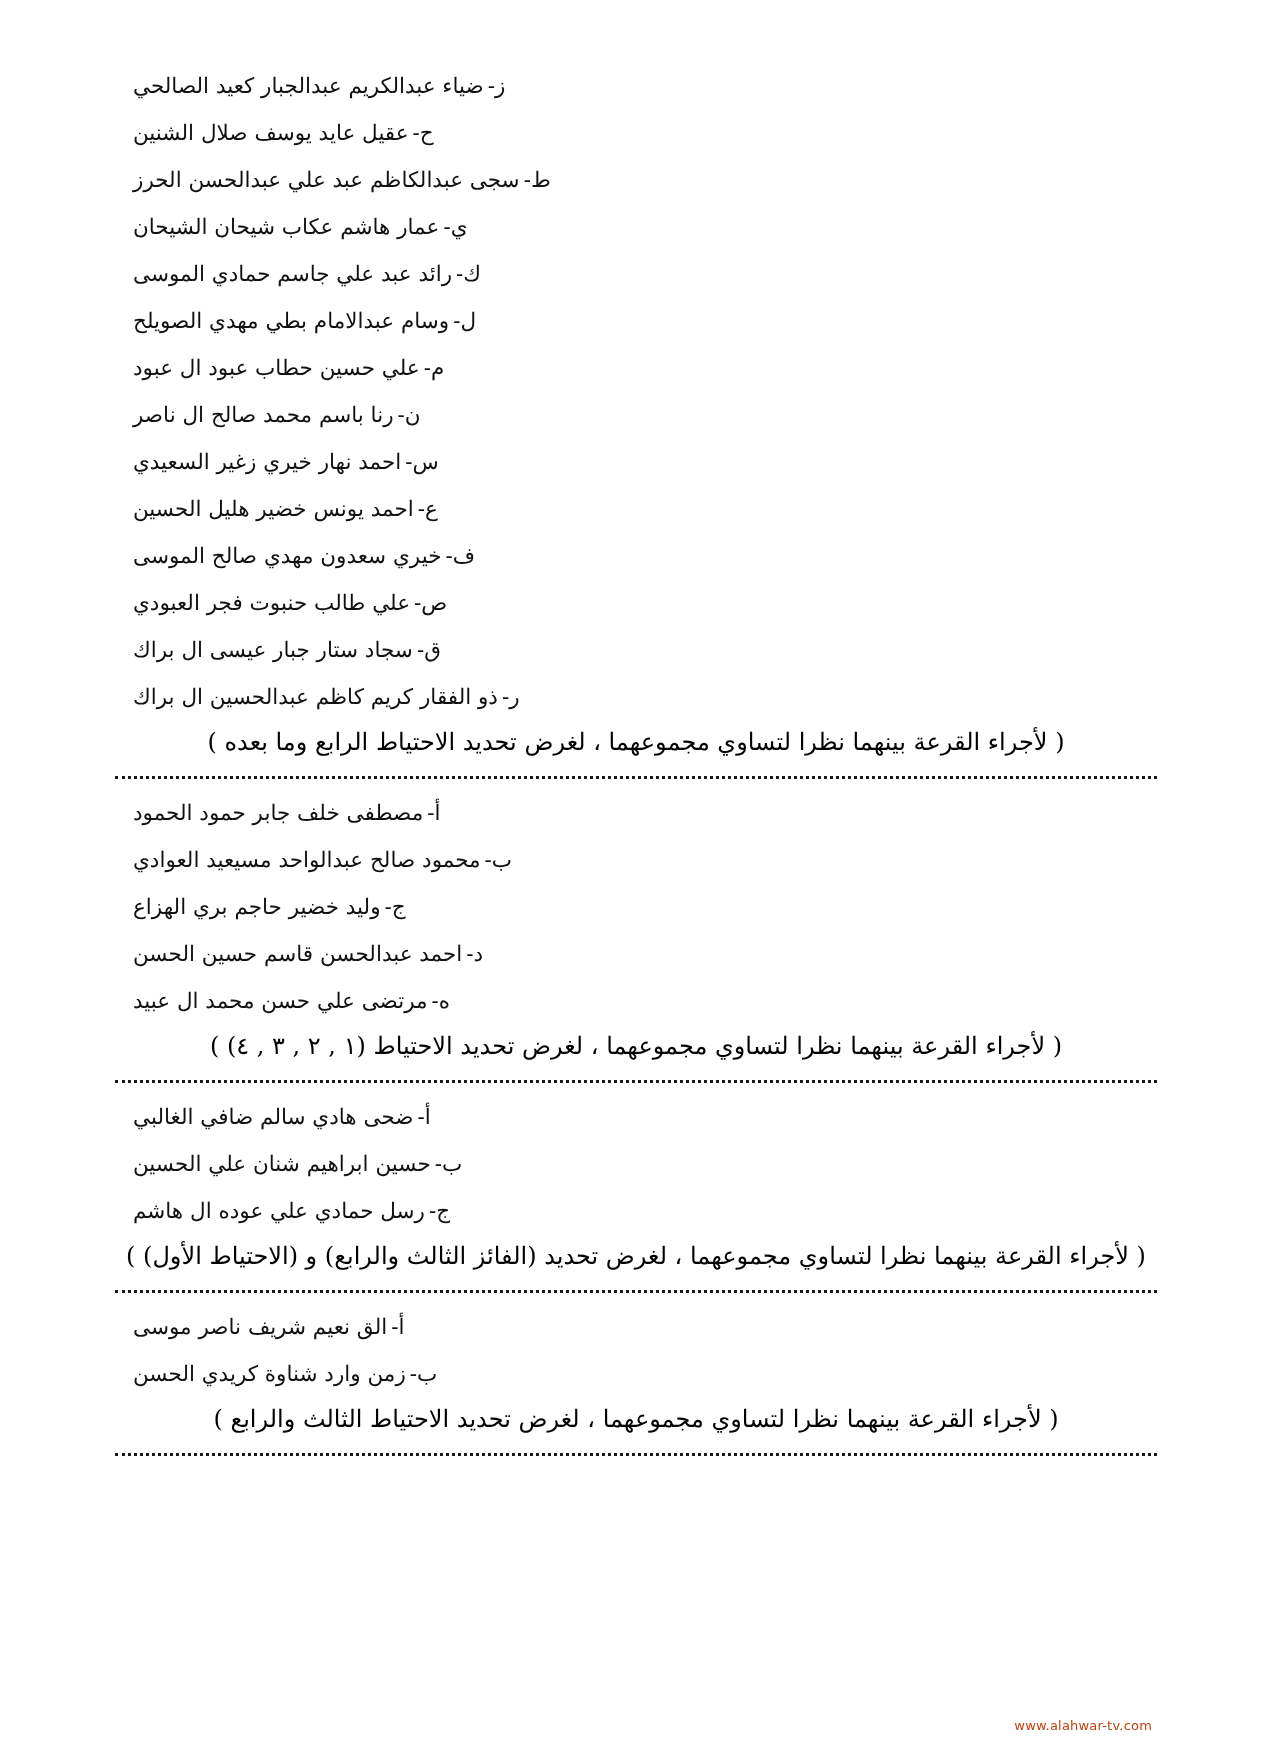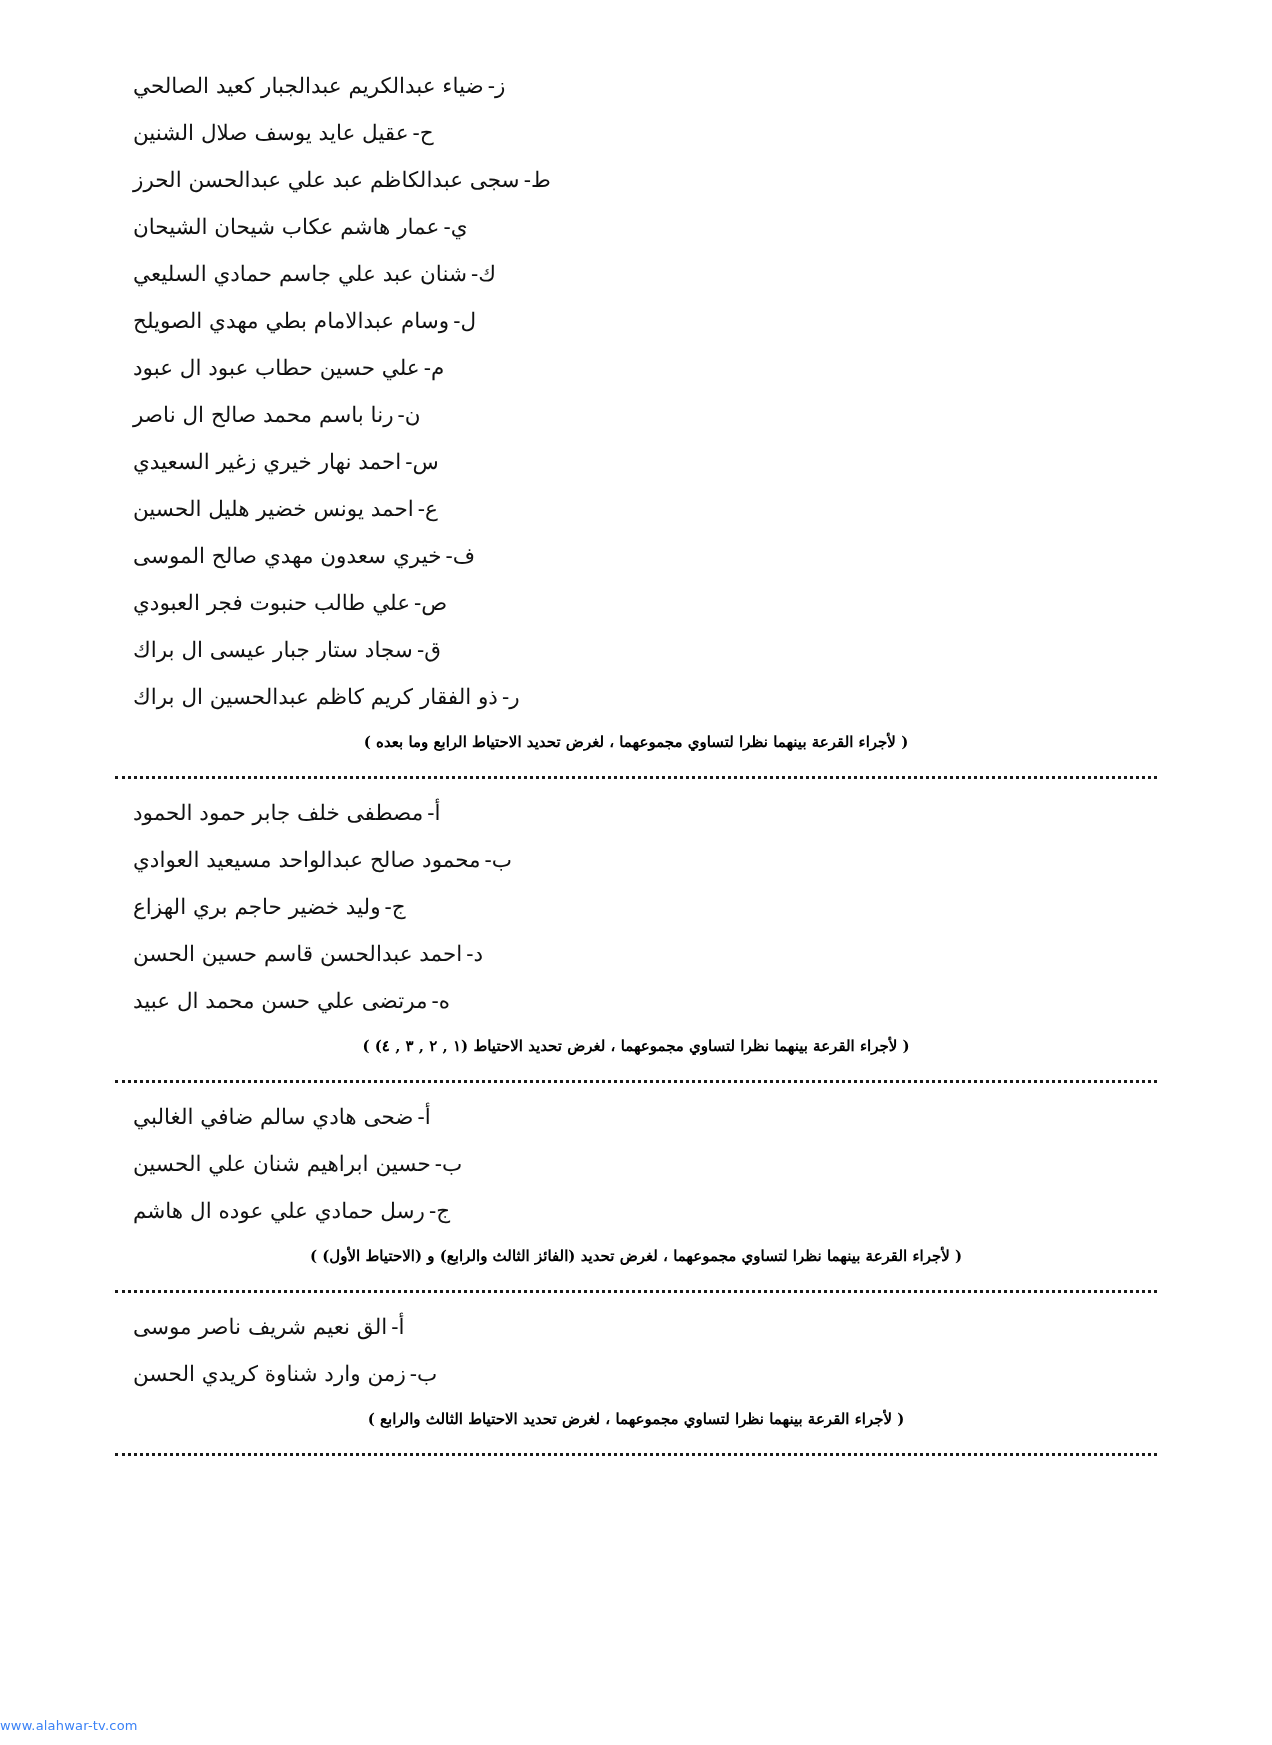--- a/index.html
+++ b/index.html
@@ -49,30 +49,29 @@
     letter-spacing: 0px;
   }
   .name-line .marker {
     display: inline-block;
     padding-left: 4px;
   }
 
   
   .note-line {
     font-family: "DejaVu Serif", "Liberation Serif", serif;
-    font-size: 15px;
+    font-size: 24px;
     line-height: 1.0;
     text-align: right;
     margin: 0;
     height: 44px;
     display: flex;
     align-items: center;
     justify-content: center;
     white-space: nowrap;
-    font-weight: bold;
   }
 
   
   .sep {
     height: 0;
     border-top: 3px dotted #1a1a1a;
     margin: 12px 0 10px 0;
     width: 100%;
   }
 
@@ -103,24 +102,24 @@
     text-underline-offset: 5px;
     text-decoration-thickness: 2px;
   }
 
   
   .footer-watermark {
     position: absolute;
     bottom: 12px;
     left: 0;
     width: 100%;
-    text-align: left;
+    text-align: right;
     font-family: "DejaVu Sans", "Liberation Sans", sans-serif;
     font-size: 13px;
-    color: #3b82f6;
+    color: #c2410c;
     direction: ltr;
     letter-spacing: 0.2px;
   }
   .footer-watermark .wm-inner {
     display: inline-block;
     padding-right: 120px;
   }
 </style>
 </head>
 <body>
@@ -139,21 +138,21 @@
         <div class="name-line">
           <span class="marker">ط-</span>
           <span class="nm">سجى عبدالكاظم عبد علي عبدالحسن الحرز</span>
         </div>
         <div class="name-line">
           <span class="marker">ي-</span>
           <span class="nm">عمار هاشم عكاب شيحان الشيحان</span>
         </div>
         <div class="name-line">
           <span class="marker">ك-</span>
-          <span class="nm">شنان عبد علي جاسم حمادي السليعي</span>
+          <span class="nm">رائد عبد علي جاسم حمادي الموسى</span>
         </div>
         <div class="name-line">
           <span class="marker">ل-</span>
           <span class="nm">وسام عبدالامام بطي مهدي الصويلح</span>
         </div>
         <div class="name-line">
           <span class="marker">م-</span>
           <span class="nm">علي حسين حطاب عبود ال عبود</span>
         </div>
         <div class="name-line">

